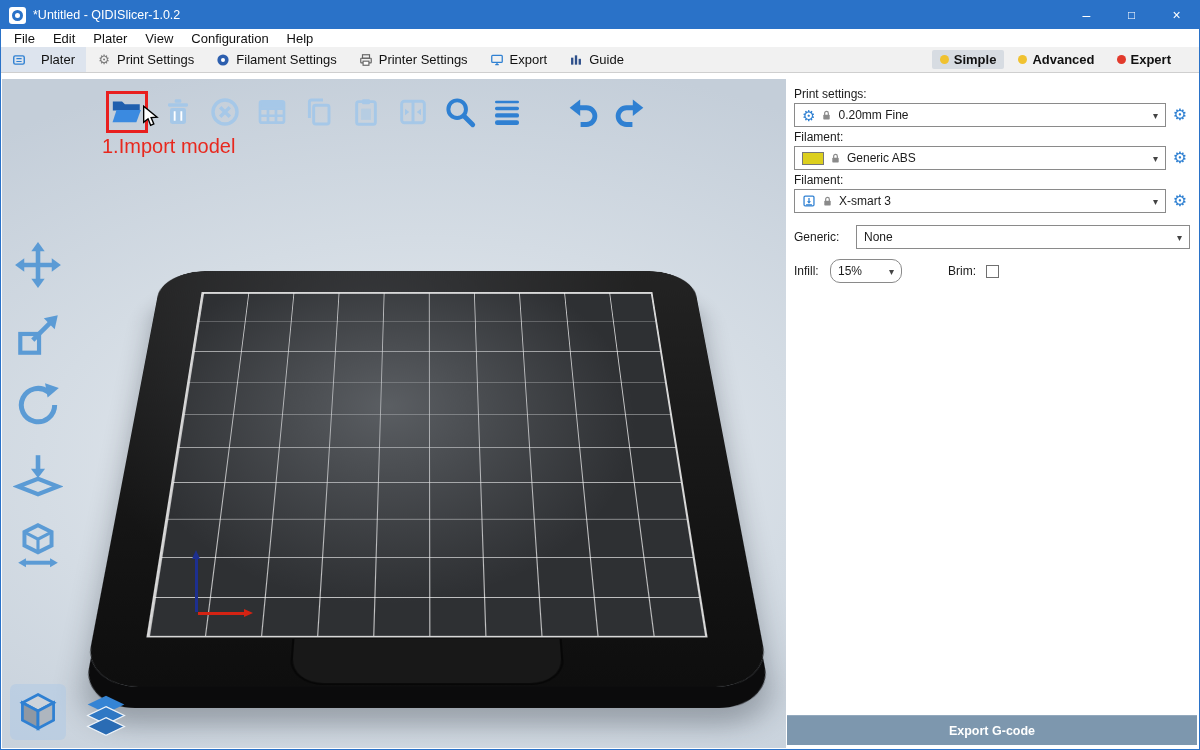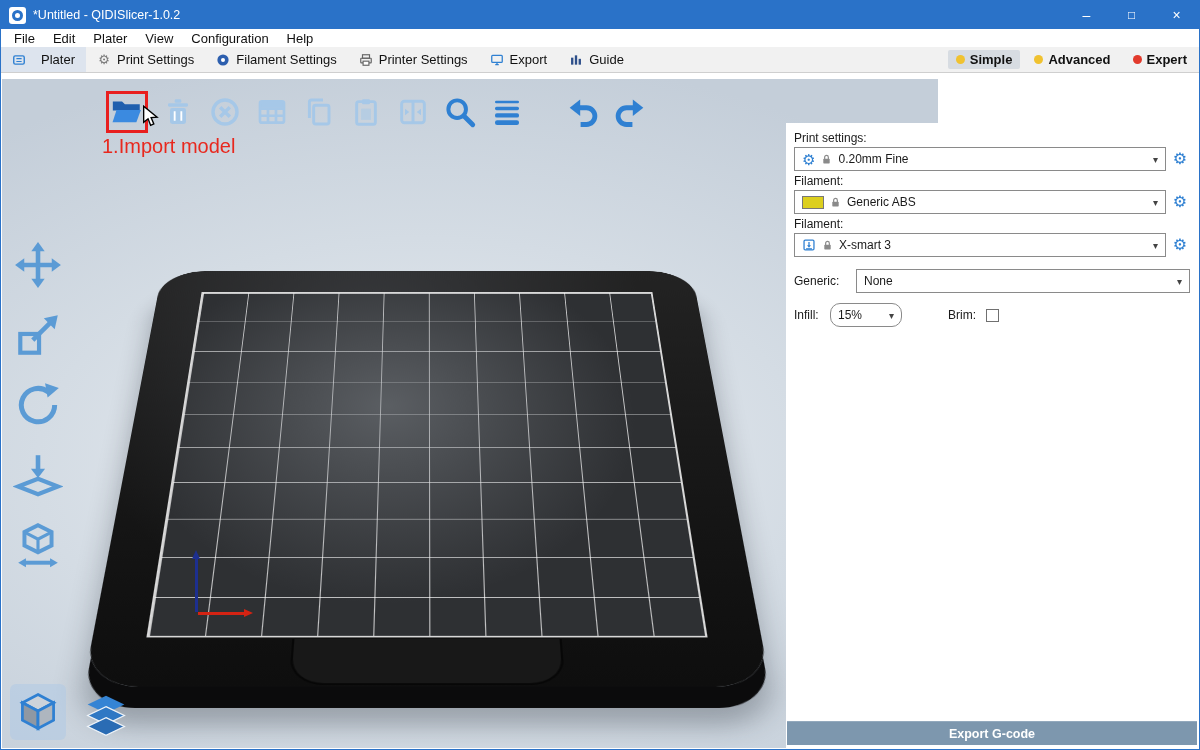--- a/index.html
+++ b/index.html
@@ -23,33 +23,33 @@
              padding-left:4px; font-size:13px; color:#111; }
   .menu-item { padding:3px 9px; }
 
   
   .tabbar { height:26px; background:#f1f1f1; border-bottom:1px solid #cfcfcf;
             display:flex; align-items:stretch; font-size:13px; color:#111; }
   .tab { display:flex; align-items:center; gap:6px; padding:0 11px; }
   .tab.selected { background:#dde4ee;gap:15px; }
   .tab .ticon { display:inline-flex; width:14px; height:14px; align-items:center; justify-content:center; }
   .gear-glyph { color:#7a7a7a; font-size:13px; line-height:1; }
-  .modes { margin-left:auto; display:flex; align-items:center; gap:6px; padding-right:4px; font-weight:bold; }
+  .modes { margin-left:auto; display:flex; align-items:center; gap:6px; padding-right:20px; font-weight:bold; }
   .mode { display:flex; align-items:center; gap:5px; padding:2px 8px; border-radius:2px; }
   .mode.selected { background:#d7dce2; }
   .dot { width:9px; height:9px; border-radius:50%; display:inline-block; }
   .dot-yellow { background:var(--mode-yellow,#f0c230); }
   .dot-red { background:var(--mode-red,#e23a2c); }
 
   
   .main { position:absolute; top:78px; left:1px; right:1px; bottom:1px; }
   .viewport { position:absolute; left:0; top:0; width:936px; height:100%; overflow:hidden;
               background:radial-gradient(ellipse 75% 62% at 45% 58%, #e9edf2 0%, #d4dce4 55%, #c4ced9 100%); }
   .sidebar { position:absolute; left:784px; right:0; top:0; bottom:0; background:#fff;
-             padding:5px 8px 0 8px; font-size:12px; color:#1a1a1a;margin-top:44px; }
+             padding:5px 8px 0 8px; font-size:12px; color:#1a1a1a; }
 
   
   .top-toolbar { position:absolute; left:104px; top:12px; display:flex; gap:13px; align-items:center; }
   .tool-btn { width:34px; height:34px; display:flex; align-items:center; justify-content:center; }
   .import-wrap { border:3px solid #e81f1f; padding:1px; width:42px; height:42px;
                  display:flex; align-items:center; justify-content:center; }
   .tb-spacer { width:16px; }
   .annotation { position:absolute; left:100px; top:56px; font-size:20px;
                 color:var(--annotation-red,#e8281e); }
 
@@ -103,21 +103,21 @@
   .settings-gear { width:20px; text-align:center; color:var(--toolbar-blue,#2f80d2); font-size:16px; line-height:1; }
   .swatch { width:22px; height:13px; border:1px solid #777; background:var(--filament-yellow,#dccf1e); }
   .mini-printer { display:inline-flex; }
   .row-supports { margin-top:12px; }
   .row-supports .lbl { width:58px; }
   .row-infill { margin-top:10px; }
   .row-infill .lbl { width:32px; }
   .combo.small { flex:0 0 72px;border-radius:10px; }
   .brim-lbl { margin-left:42px; }
   .checkbox { width:13px; height:13px; border:1px solid #707070; background:#fff; margin-left:6px; }
-  .export-btn { position:absolute; left:1px; right:1px; bottom:3px; height:24px;
+  .export-btn { position:absolute; left:1px; right:1px; bottom:3px; height:30px;
                 background:var(--export-bg,#7d97ae); color:#fff; font-weight:bold; font-size:12.5px;
                 display:flex; align-items:center; justify-content:center; border-top:1px solid #93a9bd; }
 </style>
 </head>
 <body>
 
 <div class="window">
 
   <div class="titlebar">
     <span class="app-icon">

